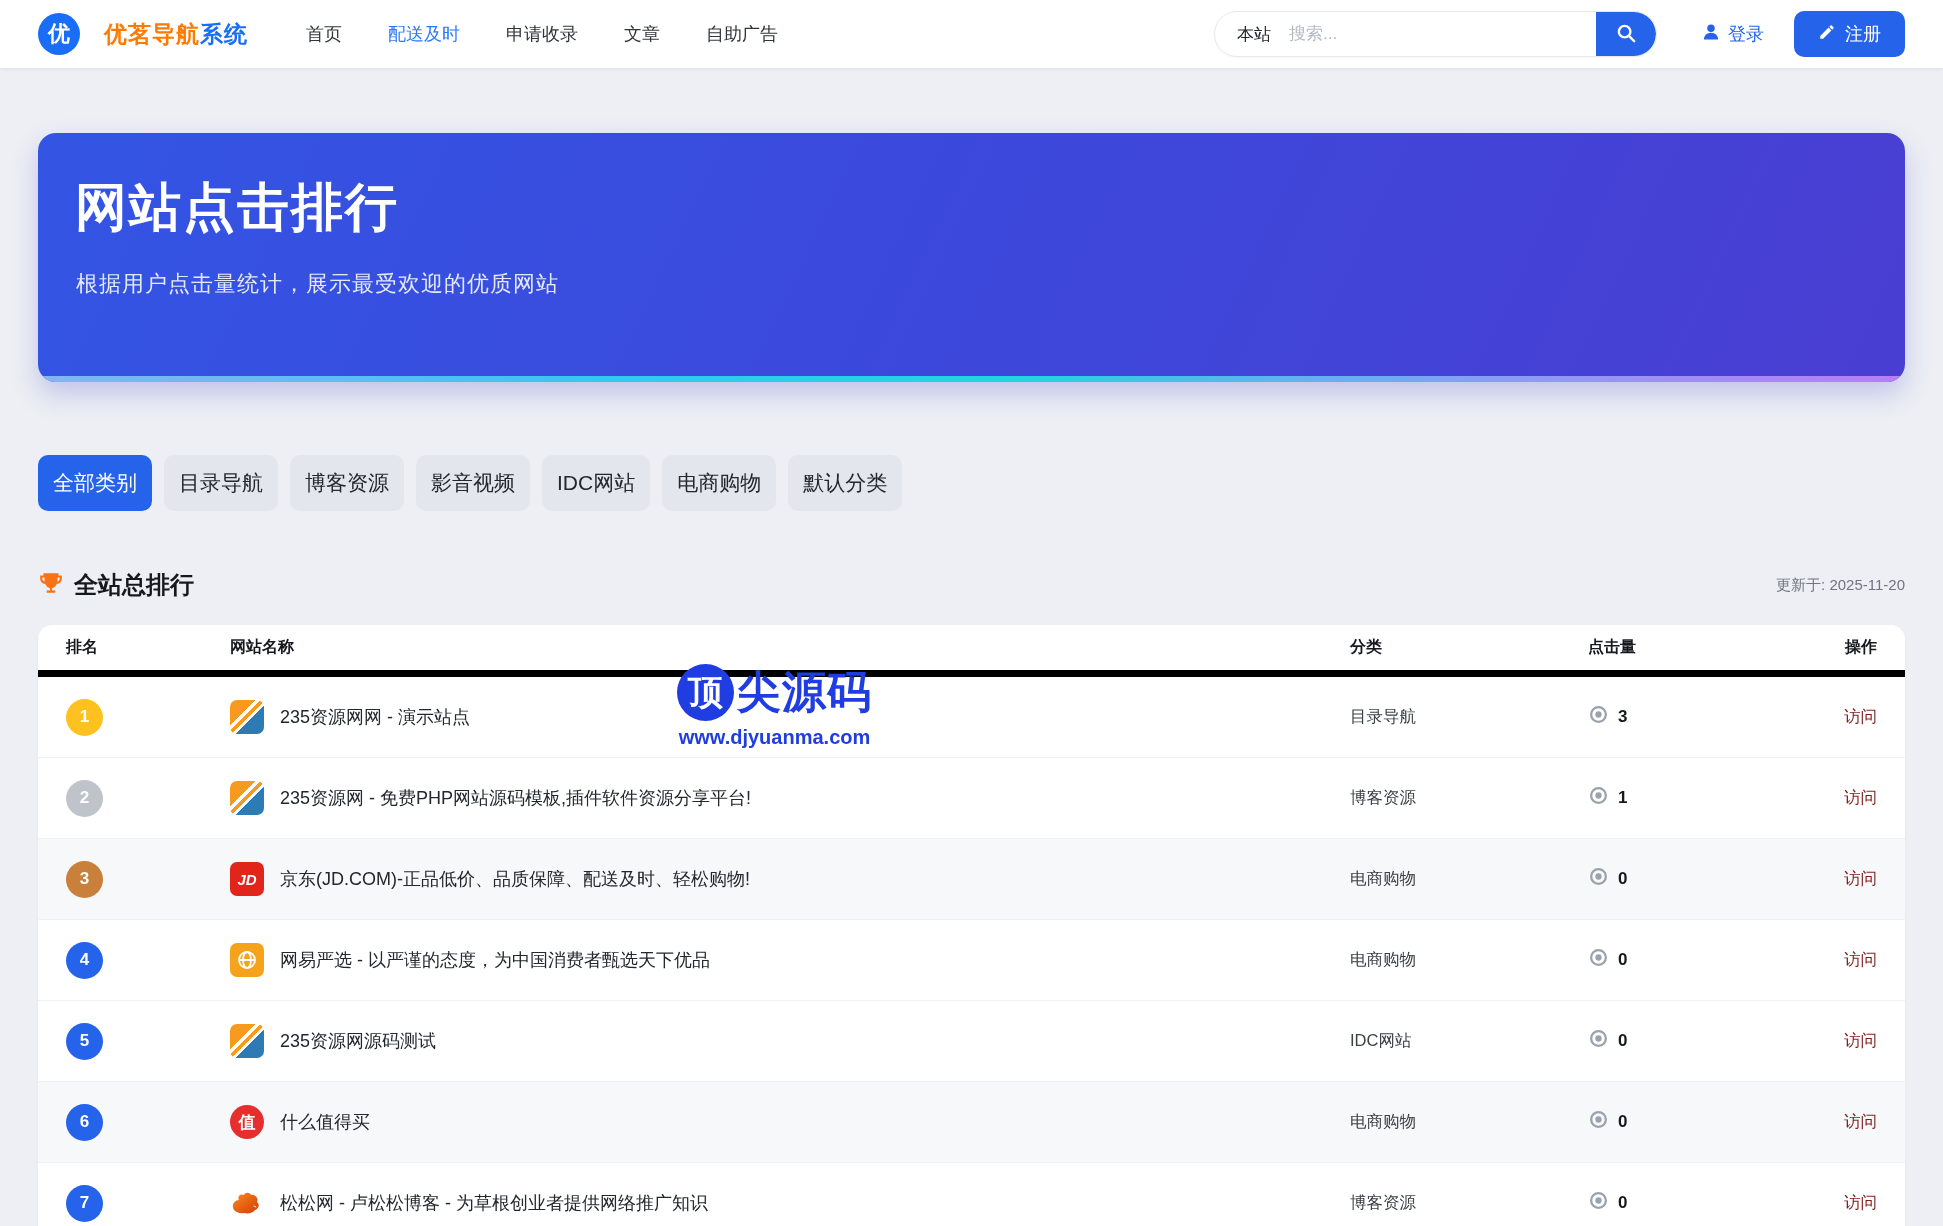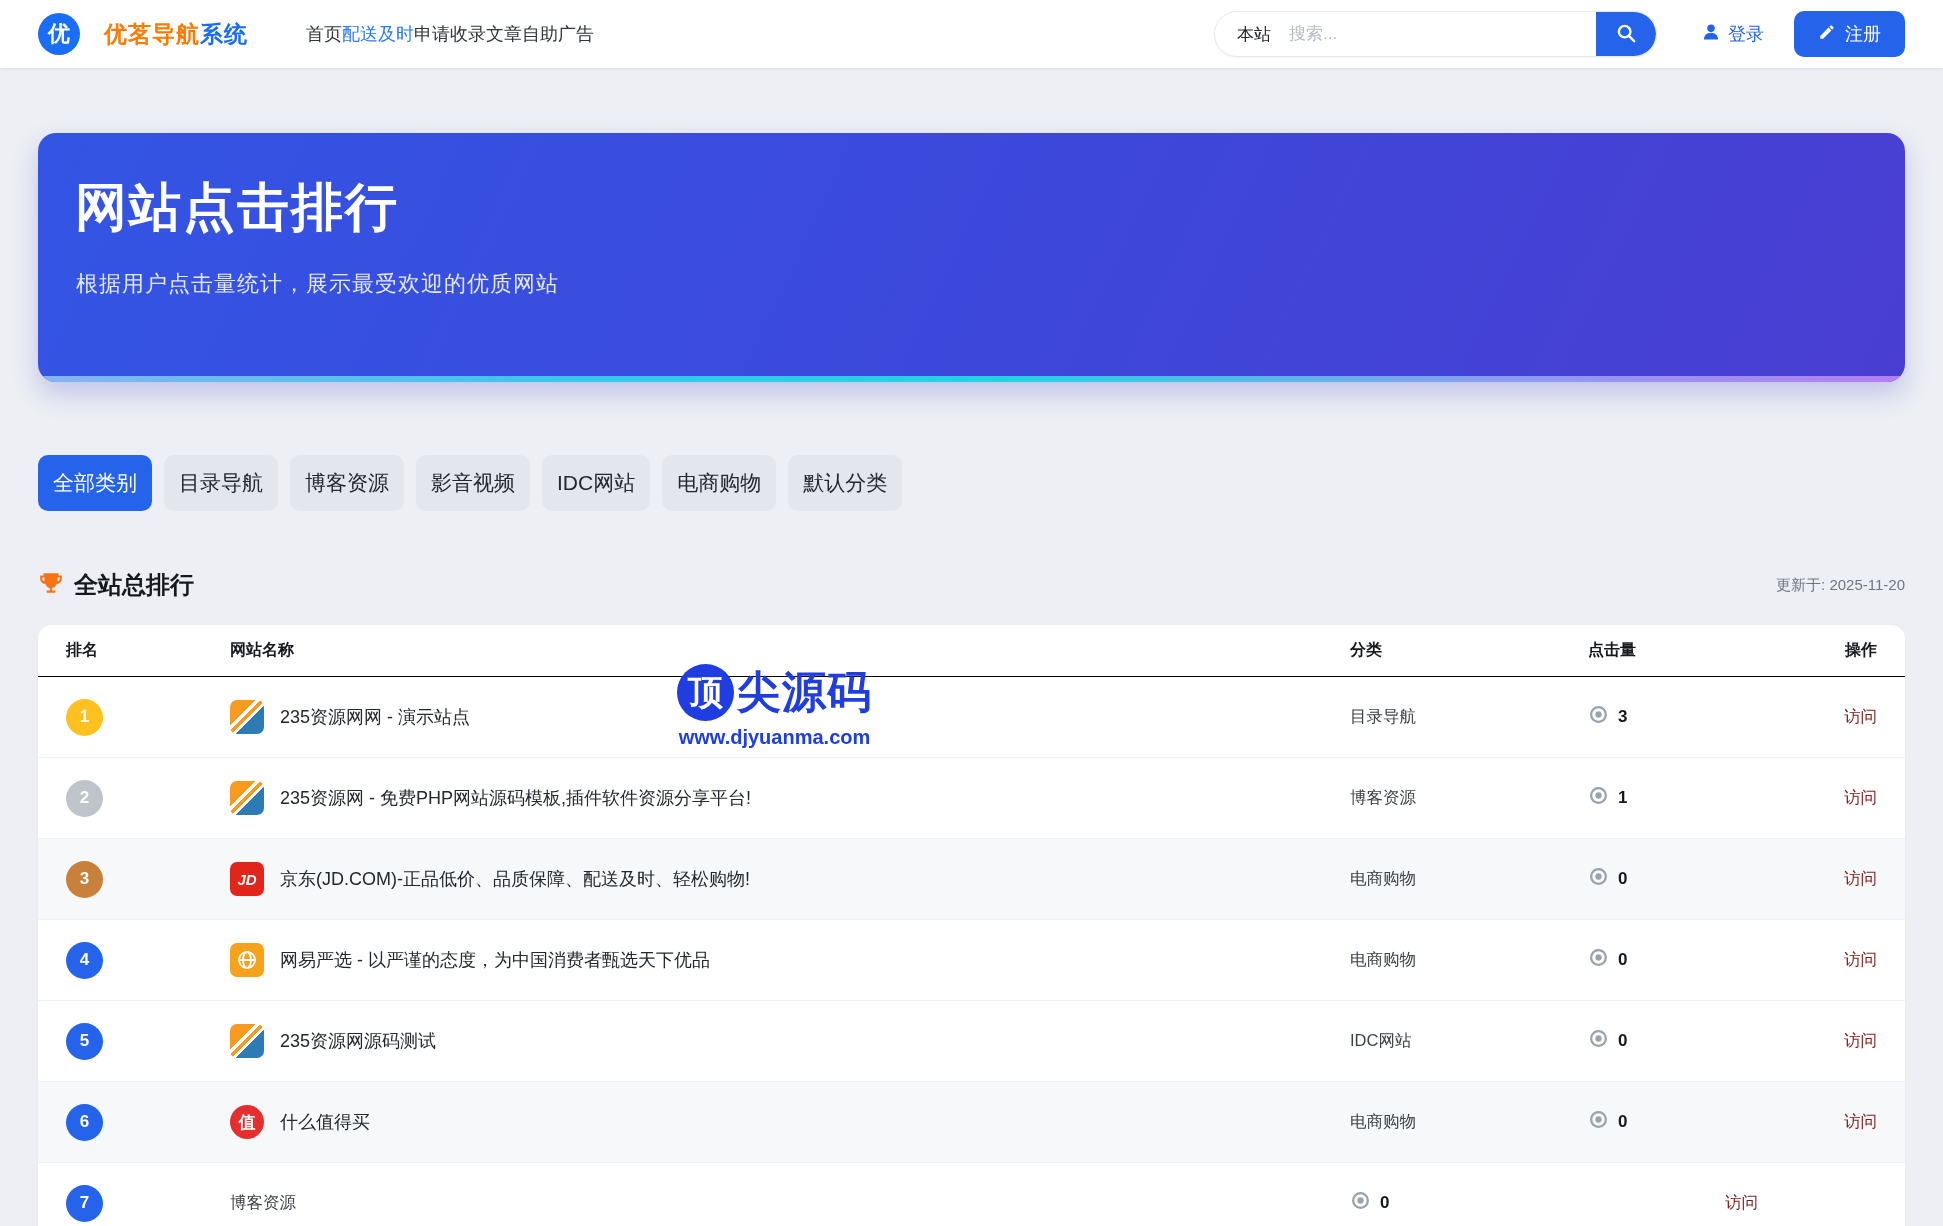--- a/index.html
+++ b/index.html
@@ -17,21 +17,21 @@
     padding: 0 38px; box-shadow: 0 1px 4px rgba(15,23,42,.07); position: relative; z-index: 2;
   }
   .logo { display: flex; align-items: center; cursor: pointer; }
   .logo-badge {
     width: 42px; height: 42px; border-radius: 50%; background: #1a6df5; color: #fff;
     font-size: 22px; font-weight: 700; display: flex; align-items: center; justify-content: center;
   }
   .brand { font-size: 23px; font-weight: 800; margin-left: 24px; letter-spacing: 1px; }
   .brand-orange { color: #ff7a00; }
   .brand-blue { color: #1a6df5; }
-  .mainnav { display: flex; margin-left: 58px; }
+  .mainnav { display: flex; gap: 46px; margin-left: 58px; }
   .nav-item { font-size: 18px; color: #31353b; cursor: pointer; }
   .nav-item.active { color: #2b7af7; }
 
   .search-area { margin-left: auto; display: flex; align-items: center; }
   .search-pill {
     display: flex; align-items: center; width: 443px; height: 46px;
     border: 1px solid #e7e9ee; border-radius: 24px; background: #fff; overflow: hidden;
     box-shadow: 0 1px 2px rgba(0,0,0,.04);
   }
   .scope { font-size: 17px; color: #23272e; padding: 0 18px 0 22px; cursor: pointer; white-space: nowrap; }
@@ -73,21 +73,21 @@
   .sh-left { display: flex; align-items: center; gap: 10px; }
   .sh-left h2 { font-size: 24px; font-weight: 800; color: #15181d; }
   .updated { font-size: 15px; color: #6f7682; }
 
   
   .table-card {
     margin: 24px 38px 0; background: #fff; border-radius: 14px 14px 0 0;
     box-shadow: 0 1px 3px rgba(15,23,42,.05); overflow: hidden;
   }
   .t-row { display: grid; grid-template-columns: 164px 1120px 238px 170px 1fr; align-items: center; padding: 0 28px; }
-  .t-head { height: 52px; border-bottom: 1px solid #000000; font-weight: 700; font-size: 16px; color: #15181d; }
+  .t-head { height: 52px; border-bottom: 7px solid #000000; font-weight: 700; font-size: 16px; color: #15181d; }
   .th-action { text-align: right; }
   .row { height: 81px; border-bottom: 1px solid #eef1f5; }
   #rows .row:nth-child(3), #rows .row:nth-child(6) { background: #f6f8fa; }
   .badge {
     width: 37px; height: 37px; border-radius: 50%; color: #fff; font-size: 17px; font-weight: 700;
     display: flex; align-items: center; justify-content: center;
   }
   .badge-gold { background: #ffc120; }
   .badge-silver { background: #bfc3ca; }
   .badge-bronze { background: #c9803a; }
@@ -316,20 +316,35 @@
               <circle cx="12" cy="12" r="3.6" fill="#9aa2ac"></circle>
             </svg></span>
           <span>0</span>
         </div>
         <div class="cell action-cell"><a class="visit">访问</a></div>
       </div>
       <div class="t-row row">
         <div class="cell">
           <span class="badge badge-blue">7</span>
         </div>
+        <div class="cell name-cell">
+          <span class="favicon fav-squirrel">
+            <svg viewBox="0 0 32 32" width="32" height="32">
+              <defs>
+                <linearGradient id="sqg" x1="0" y1="0" x2="1" y2="1">
+                  <stop offset="0" stop-color="#ff8a1e"></stop>
+                  <stop offset="1" stop-color="#cf3d08"></stop>
+                </linearGradient>
+              </defs>
+              <path fill="url(#sqg)" d="M3 23c-3-4 0-10 5-10-2-3 1-7 5-5 1-3 6-3 7 0 4-1 8 3 6 7 3 2 2 7-2 8-2 3-7 4-11 3-4 1-8-1-10-3z"></path>
+              <path fill="#fff" d="M22 19c1.6-.6 3.2.2 3.4 1.8l-3.4-1.8z"></path>
+            </svg>
+          </span>
+          <span class="site-title">松松网 - 卢松松博客 - 为草根创业者提供网络推广知识</span>
+        </div>
         <div class="cell cat-cell">博客资源</div>
         <div class="cell clicks-cell">
           <span><svg viewBox="0 0 24 24" width="21" height="21">
               <circle cx="12" cy="12" r="8.4" fill="none" stroke="#9aa2ac" stroke-width="2.6"></circle>
               <circle cx="12" cy="12" r="3.6" fill="#9aa2ac"></circle>
             </svg></span>
           <span>0</span>
         </div>
         <div class="cell action-cell"><a class="visit">访问</a></div>
       </div>

